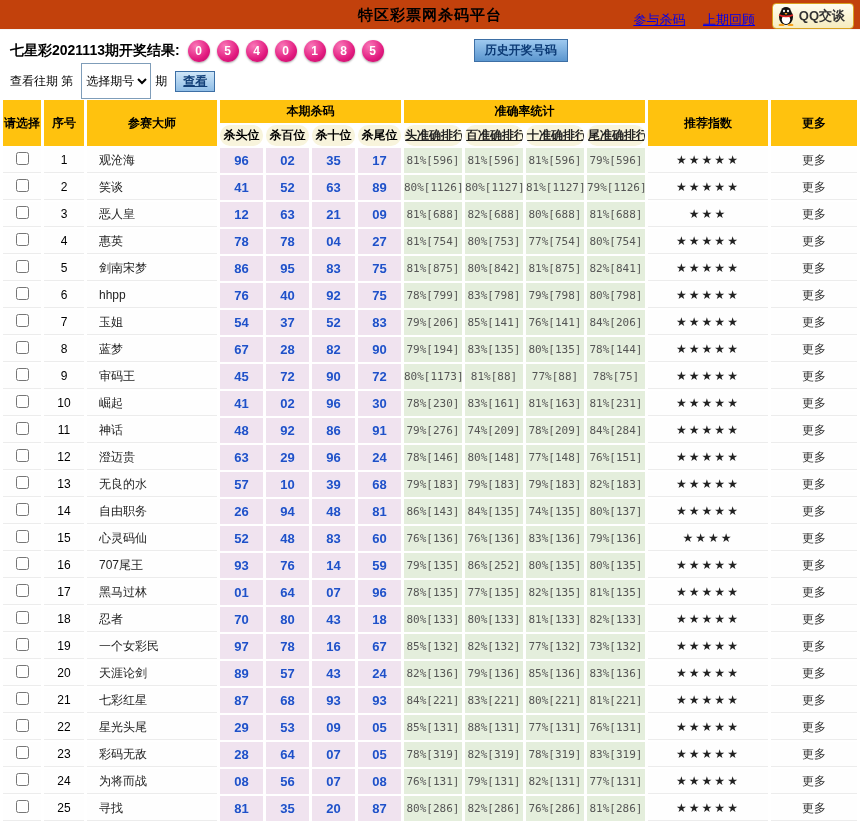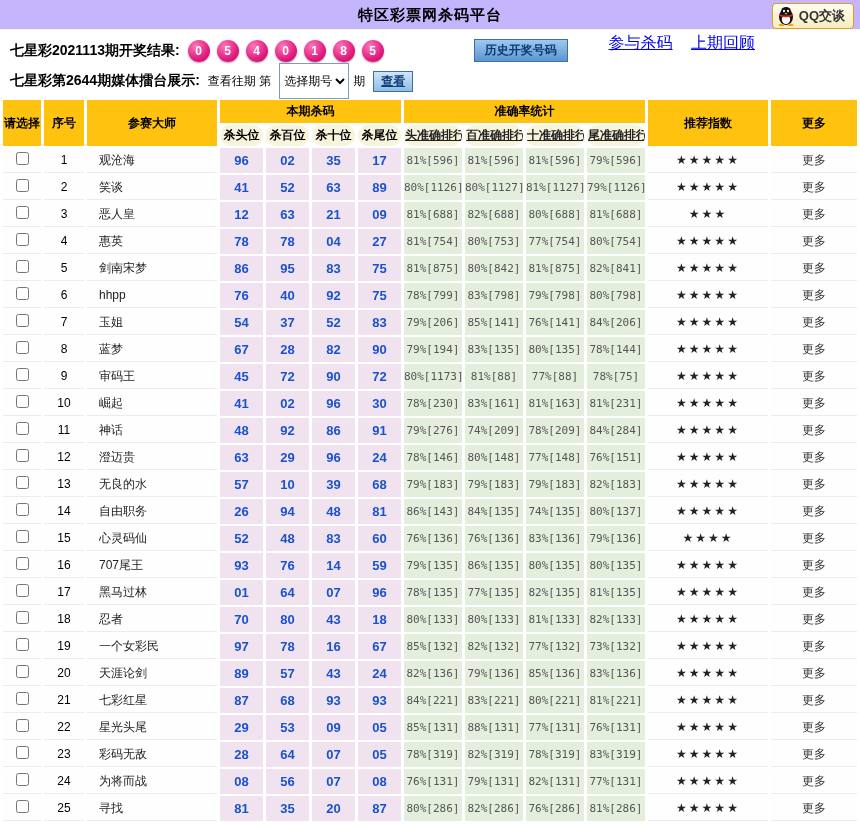--- a/index.html
+++ b/index.html
@@ -7,29 +7,29 @@
   body {
     font-family: "Liberation Sans", "DejaVu Sans", sans-serif;
     background: #ffffff;
     color: #000;
     position: relative;
   }
 
   
   .topbar {
     height: 30px;
-    background: #c4b5fd;
+    background: #c2410c;
     border-bottom: 1px solid #f5f5f5;
     text-align: center;
     line-height: 30px;
   }
   .topbar .title { font-size: 15px; font-weight: bold; letter-spacing: 1px; }
   .toplinks {
-    position: absolute; top: 33px; right: 105px;
-    font-size: 16px;
+    position: absolute; top: 11px; right: 105px;
+    font-size: 13px;
   }
   .toplinks a {
     color: #0000ee; text-decoration: underline; margin-left: 14px; cursor: pointer;
   }
   .qq-btn {
     position: absolute; top: 3px; right: 6px;
     height: 26px; padding: 0 8px 0 4px;
     background: linear-gradient(#fffdf0, #f6ecbe);
     border: 1px solid #d8a020; border-radius: 4px;
     display: flex; align-items: center; gap: 4px;
@@ -148,21 +148,20 @@
       <span class="ball">4</span>
       <span class="ball">0</span>
       <span class="ball">1</span>
       <span class="ball">8</span>
       <span class="ball">5</span>
     </span>
   <button class="history-btn">历史开奖号码</button>
 </div>
 
 <div class="platform-row">
-  <span class="platform-label">七星彩第2644期媒体擂台展示:</span>
   <span class="view-past">查看往期 第</span>
   <select class="issue-select">
     <option>选择期号</option>
   </select>
   <span class="issue-suffix">期</span>
   <button class="view-btn">查看</button>
 </div>
 
 <table class="masters">
   <colgroup>
@@ -506,21 +505,21 @@
     <td class="plain">
       <input type="checkbox" style="">
     </td>
     <td class="plain">16</td>
     <td class="plain name">707尾王</td>
     <td class="kill">93</td>
     <td class="kill">76</td>
     <td class="kill">14</td>
     <td class="kill">59</td>
     <td class="stat">79%[135]</td>
-    <td class="stat">86%[135]</td>
+    <td class="stat">86%[252]</td>
     <td class="stat">80%[135]</td>
     <td class="stat">80%[135]</td>
     <td class="plain stars">★★★★★</td>
     <td class="plain more">
       <a>更多</a>
     </td>
   </tr>
 
   <tr>
     <td class="plain">

